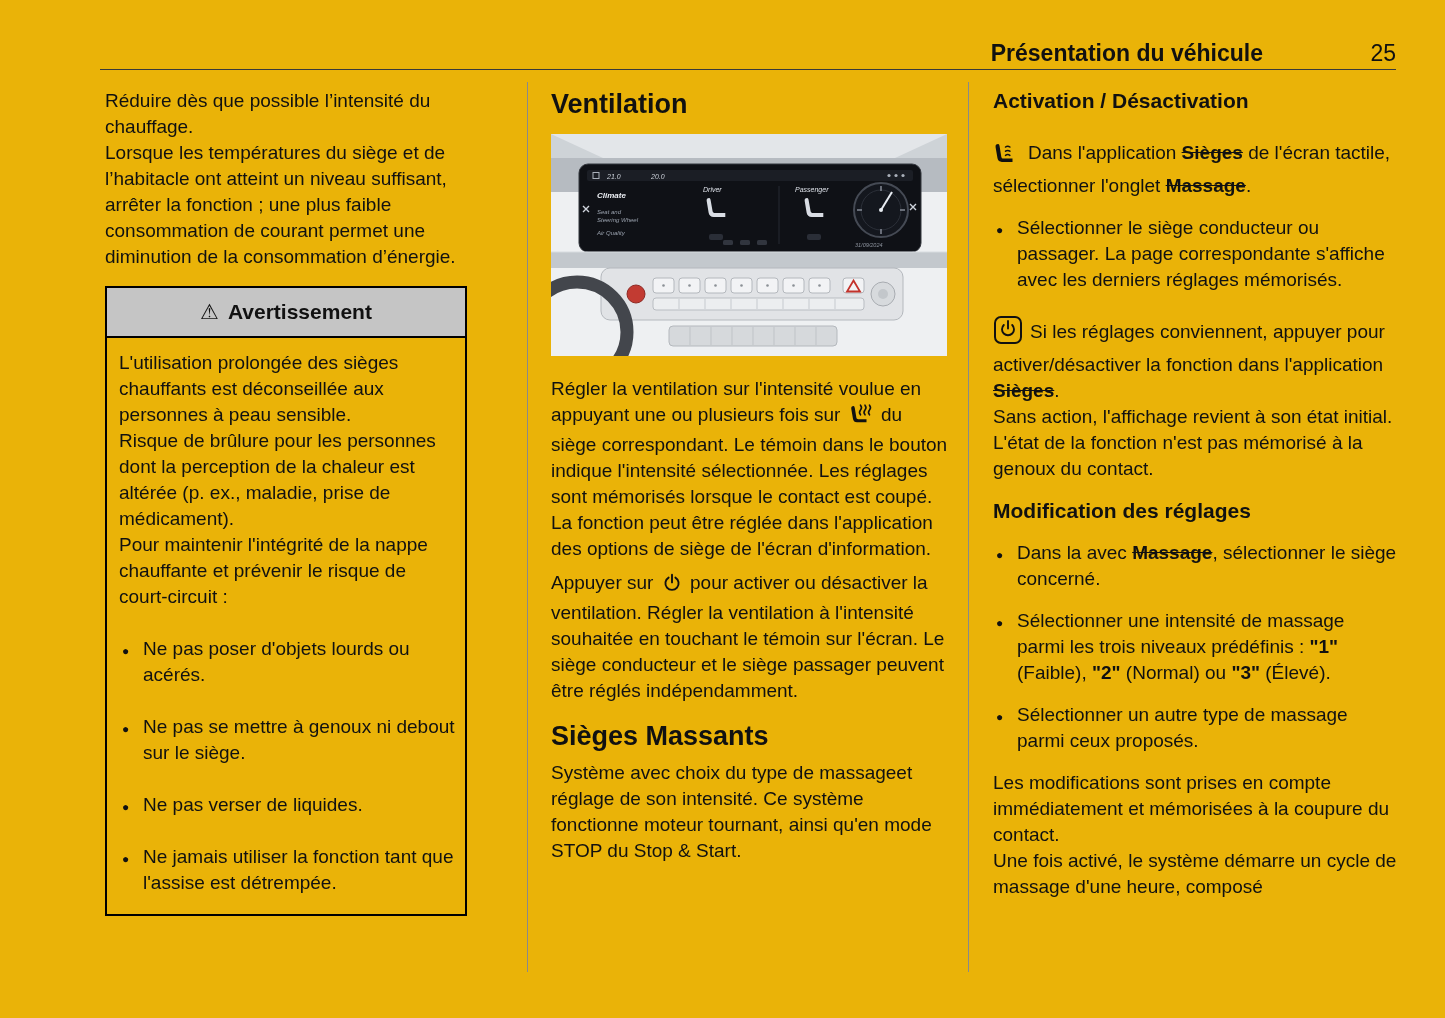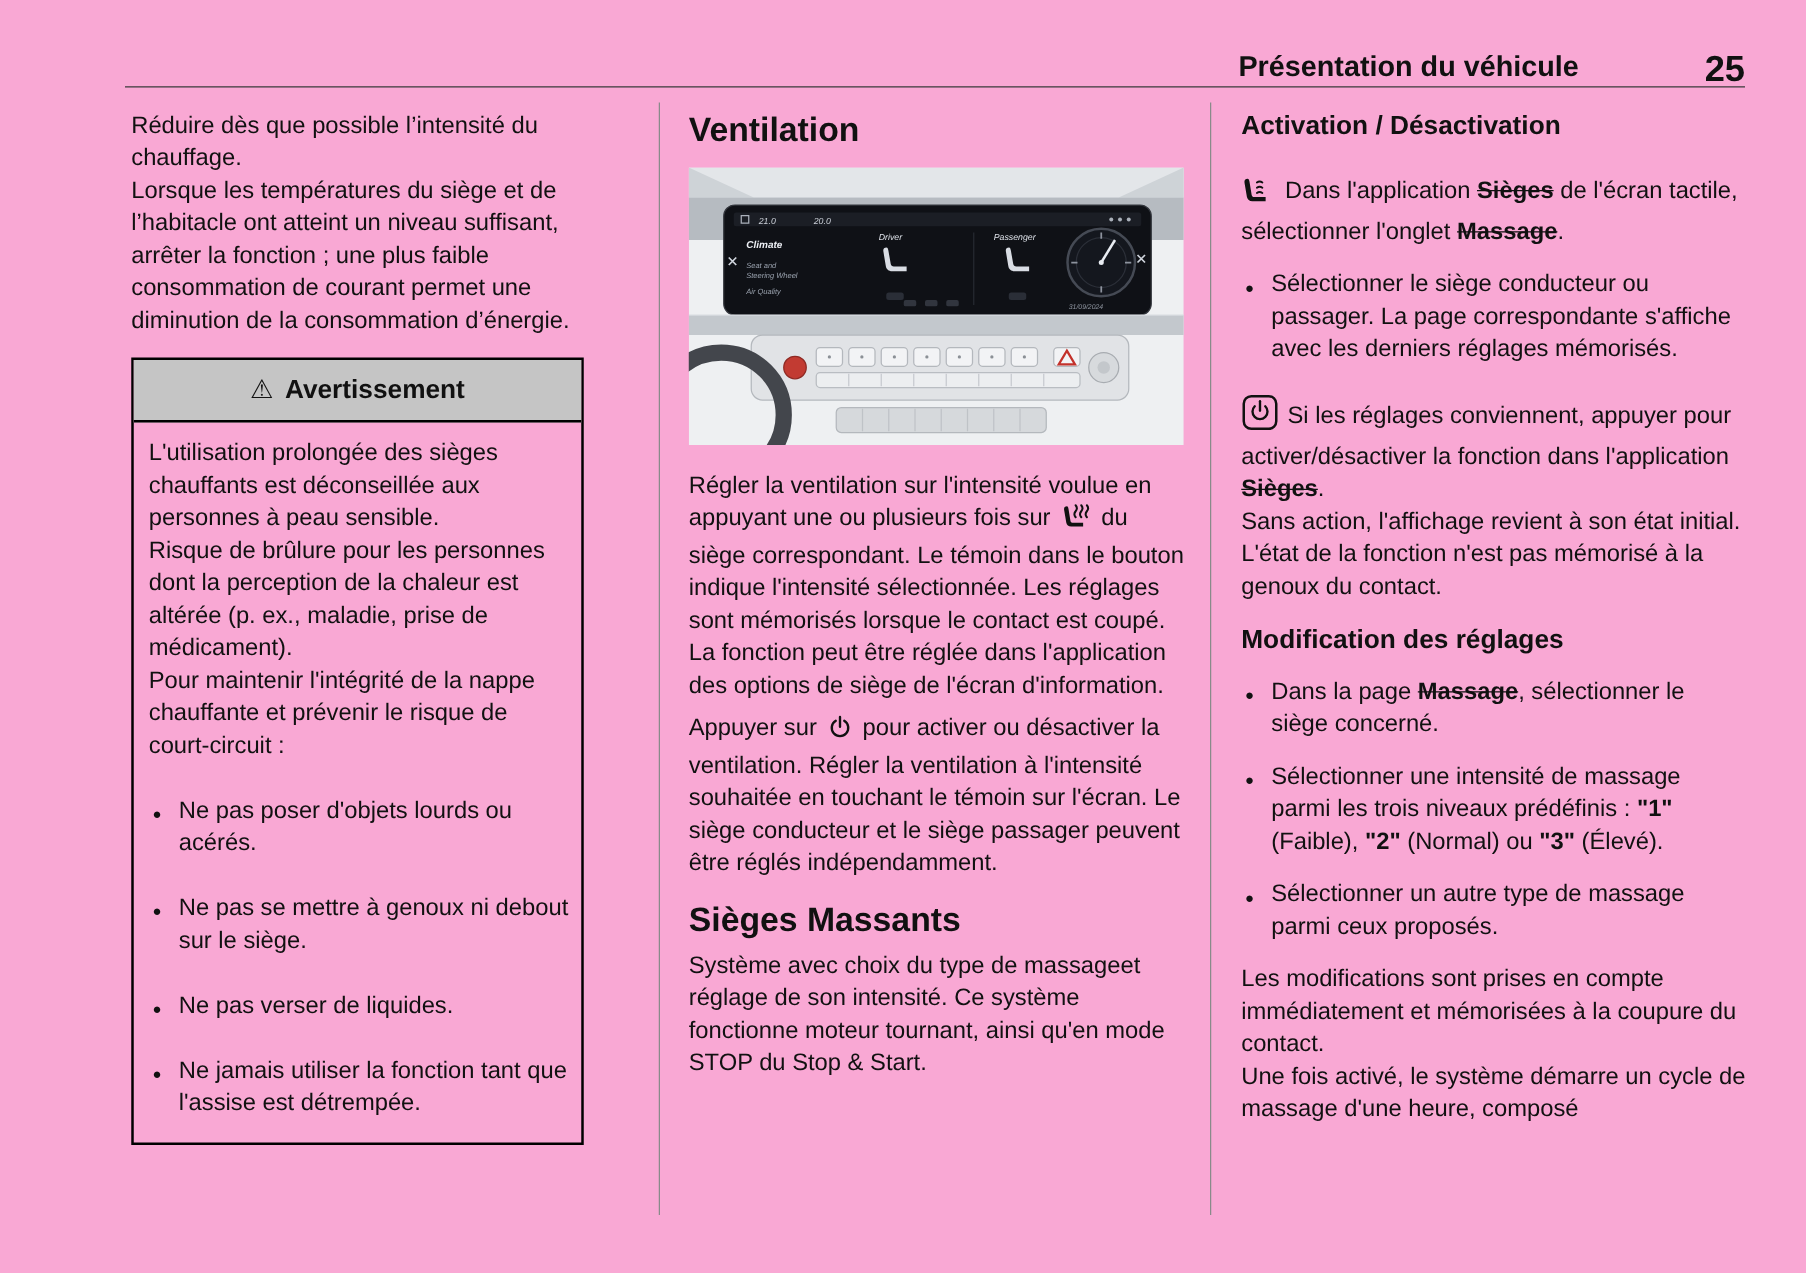--- a/index.html
+++ b/index.html
@@ -1,19 +1,19 @@
 <!DOCTYPE html>
 <html><head>
 <meta charset="utf-8">
 <style>
   html,body{margin:0;padding:0;background:#ffffff;}
-  .page{position:relative;width:1445px;height:1018px;background:#f9a8d4;
+  .page{position:relative;width:1445px;height:1018px;background:#eab308;
         font-family:"Liberation Sans",sans-serif;color:#111;overflow:hidden;}
   .hdr-title{position:absolute;top:40px;right:182px;font-size:23px;font-weight:bold;}
-  .hdr-num{position:absolute;top:40px;right:49px;font-size:29px;font-weight:bold;}
+  .hdr-num{position:absolute;top:40px;right:49px;font-size:23px;font-weight:normal;}
   .hrule{position:absolute;left:100px;width:1296px;top:69px;border-top:1.5px solid #3a3a3a;}
   .vsep{position:absolute;top:82px;height:890px;width:1px;background:#8a8a8a;}
   .vsep.s1{left:527px;}.vsep.s2{left:968px;}
   .col{position:absolute;top:88px;font-size:19px;line-height:26px;}
   .col1{left:105px;width:362px;}
   .col2{left:551px;width:398px;}
   .col3{left:993px;width:404px;}
   .p{margin:0;}
   .h-big{font-size:27px;font-weight:bold;line-height:32px;}
   .h-sub{font-size:21px;font-weight:bold;line-height:26px;}
@@ -206,21 +206,21 @@
             <path d="M10.8,10 A6,6 0 1 0 19.2,10" fill="none" stroke="#111" stroke-width="1.9" stroke-linecap="round"></path>
             <line x1="15" y1="6" x2="15" y2="13.5" stroke="#111" stroke-width="1.9" stroke-linecap="round"></line>
           </svg></span><span>Si les réglages conviennent, appuyer pour activer/désactiver la fonction dans l'application </span><span class="app">Sièges</span><span>.</span>
     </div>
     <div class="p">Sans action, l'affichage revient à son état initial.</div>
     <div class="p">L'état de la fonction n'est pas mémorisé à la genoux du contact.</div>
 
     <div class="h-sub mt16">Modification des réglages</div>
 
     <div class="bullet">
-      <span>Dans la page </span><span class="app">Massage</span><span>, sélectionner le siège concerné.</span>
+      <span>Dans la avec </span><span class="app">Massage</span><span>, sélectionner le siège concerné.</span>
     </div>
 
     <div class="bullet">
       <span>Sélectionner une intensité de massage parmi les trois niveaux prédéfinis : </span><span class="b">"1"</span><span> (Faible), </span><span class="b">"2"</span><span> (Normal) ou </span><span class="b">"3"</span><span> (Élevé).</span>
     </div>
 
     <div class="bullet"><span>Sélectionner un autre type de massage parmi ceux proposés.</span></div>
 
     <div class="p mt16">Les modifications sont prises en compte immédiatement et mémorisées à la coupure du contact.</div>
     <div class="p">Une fois activé, le système démarre un cycle de massage d'une heure, composé</div>

